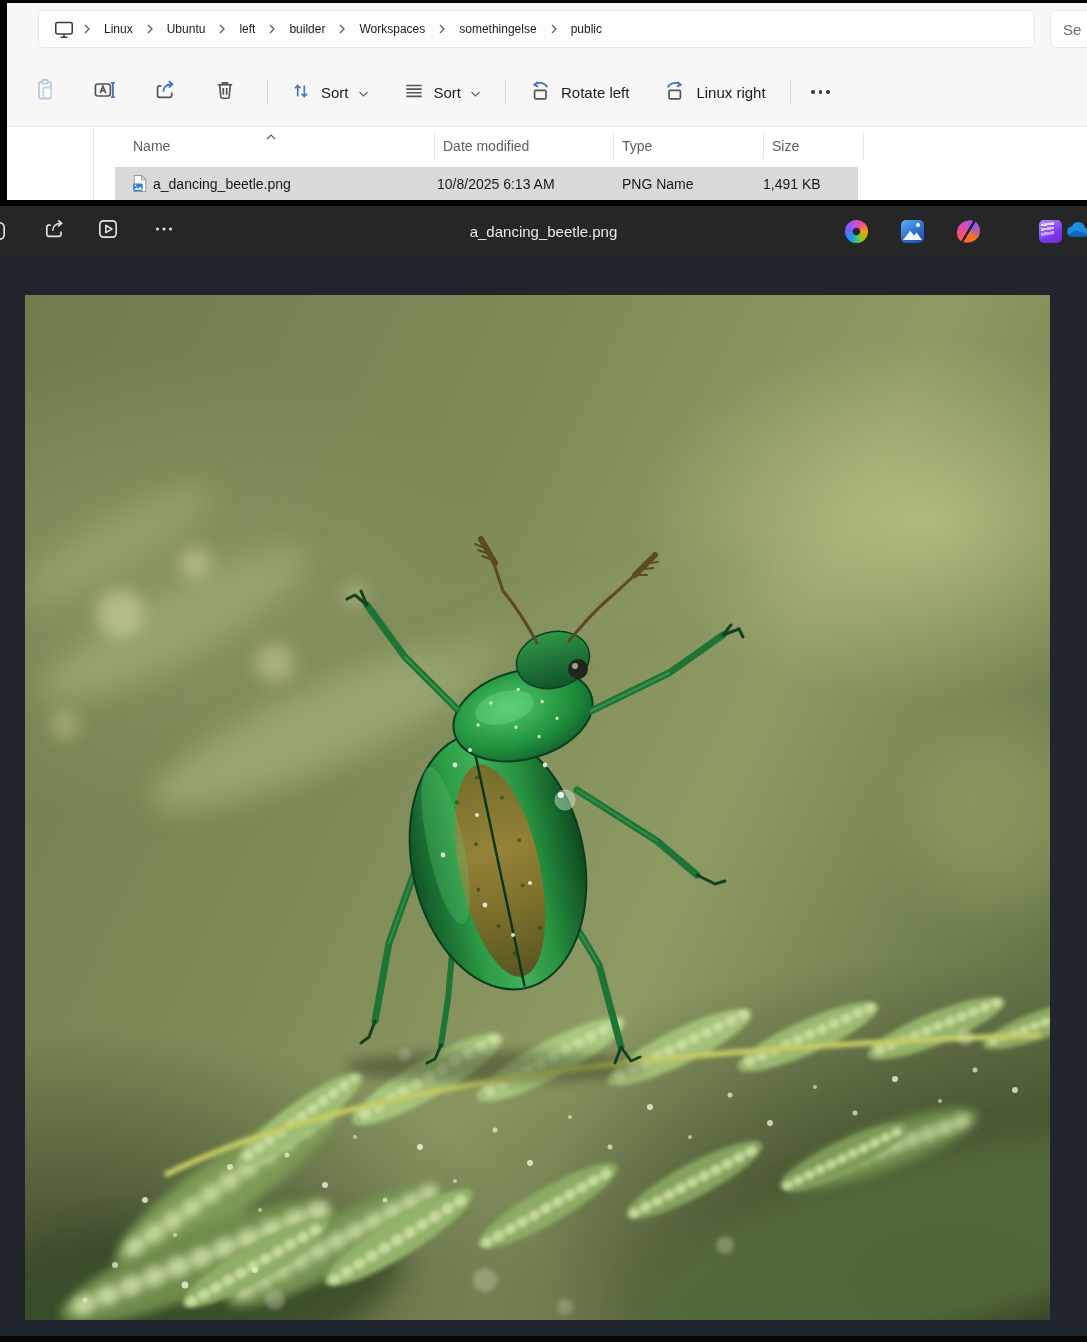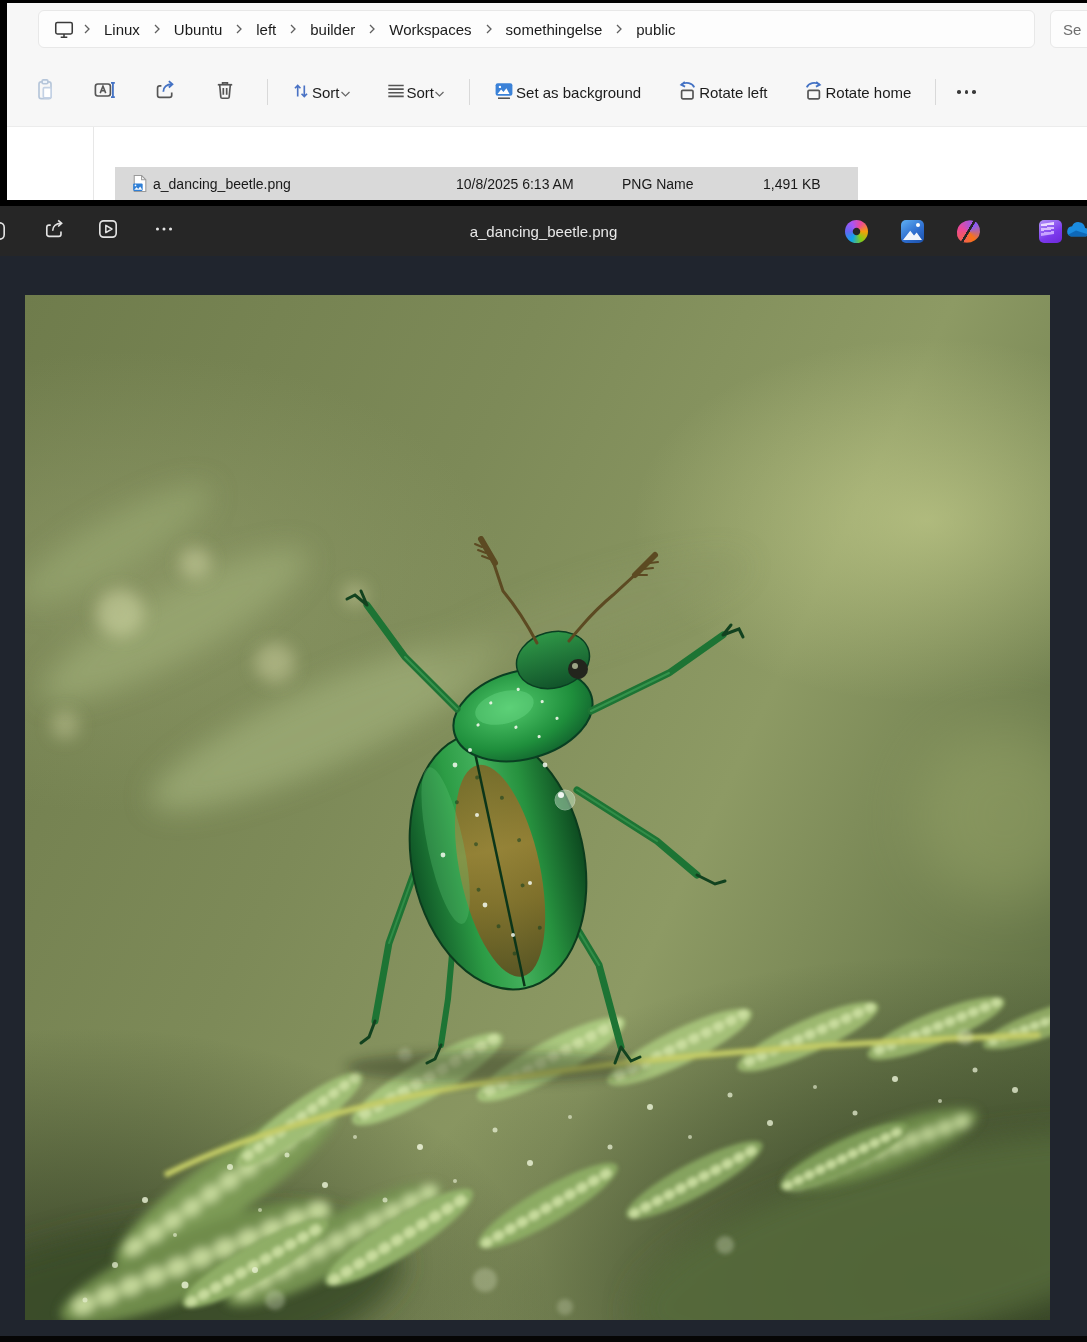--- a/index.html
+++ b/index.html
@@ -6,30 +6,30 @@
   body{width:1087px;height:1342px;overflow:hidden;position:relative;
        font-family:"Liberation Sans","DejaVu Sans",sans-serif;-webkit-font-smoothing:antialiased;}
   .stage{position:absolute;inset:0;}
   button{background:none;border:0;padding:0;margin:0;font:inherit;color:inherit;cursor:default;}
 
   
   .explorer{position:absolute;left:7px;top:3px;right:0;height:197px;background:#f7f7f7;}
   .crumbbar{position:absolute;left:0;top:0;right:0;height:55px;background:#f7f7f7;border-bottom:1px solid #e6e6e6;}
   .addressbar{position:absolute;left:31px;top:7px;width:997px;height:38px;background:#fdfdfd;
               border:1px solid #e8e8e8;border-radius:6px;display:flex;align-items:center;padding:0 10px;box-sizing:border-box;}
-  .crumb{font-size:15px;color:#1b1b1b;padding:0 11px;white-space:nowrap;}
+  .crumb{font-size:12px;color:#1b1b1b;padding:0 11px;white-space:nowrap;}
   .chev{display:inline-flex;align-items:center;margin:0 1px;}
   .mon{display:inline-flex;align-items:center;margin:0 6px 0 4px;}
   .searchbox{position:absolute;left:1043px;top:7px;width:130px;height:38px;background:#fdfdfd;
              border:1px solid #e8e8e8;border-radius:6px;display:flex;align-items:center;padding:0 12px;box-sizing:border-box;
              font-size:15px;color:#6e6e6e;}
   .toolbar{position:absolute;left:0;top:55px;right:0;height:69px;display:flex;align-items:center;
            padding-left:20px;background:#f7f7f7;border-bottom:1px solid #ececec;box-sizing:border-box;}
   .ibtn{width:36px;height:40px;display:flex;align-items:center;justify-content:center;margin-right:24px;flex:0 0 auto;}
-  .tbtn{display:flex;align-items:center;height:40px;padding:0 10px;margin-right:14px;
+  .tbtn{display:flex;align-items:center;gap:9px;height:40px;padding:0 10px;margin-right:14px;
         font-size:15px;color:#1b1b1b;flex:0 0 auto;white-space:nowrap;justify-content:flex-end;}
   .sep{width:1px;height:26px;background:#d9d9d9;margin:0 12px 0 0;flex:0 0 auto;}
   .dots3{display:inline-flex;gap:4px;}
   .dots3 i{width:3.5px;height:3.5px;border-radius:50%;background:#3a3a3a;}
   .listarea{position:absolute;left:0;top:124px;right:0;bottom:0;background:#fff;}
   .vline{position:absolute;left:86px;top:0;bottom:0;width:1px;background:#e7e7e7;}
   .hdr{position:absolute;left:86px;top:0;right:0;height:38px;font-size:14px;color:#5f5f5f;}
   .hcell{position:absolute;top:0;height:38px;display:flex;align-items:center;}
   .hdiv{position:absolute;top:6px;height:26px;width:1px;background:#e3e3e3;}
   .caret{position:absolute;left:172px;top:1px;}
@@ -188,70 +188,82 @@
               </g>
             </svg></span>
         <span>Sort</span>
         <span><svg width="11" height="8" viewBox="0 0 11 8">
               <path d="M1.5 2 L5.5 6 L9.5 2" fill="none" stroke="#666" stroke-width="1.2"></path>
             </svg></span>
       </button>
       <span class="sep"></span>
       <button class="tbtn">
         <span><svg width="24" height="24" viewBox="0 0 20 20">
-          <rect x="3" y="3.5" width="14" height="10.5" rx="1.8" fill="#3b82d8"></rect>
-          <path d="M4.6 12.4 l3 -3.6 2 2 2.4 -3 2.6 4.6 z" fill="#fff"></path>
-              <circle cx="6.6" cy="6.6" r="1" fill="#fff"></circle>
-          <path d="M5 16 h10" stroke="#555" stroke-width="1.3"></path>
-            </svg></span>
-        <span>Set as background</span>
-      </button>
-      <button class="tbtn">
-        <span><svg width="24" height="24" viewBox="0 0 20 20">
           <rect x="5.5" y="9.5" width="9.5" height="7" rx="1" fill="none" stroke="#555" stroke-width="1.4"></rect>
           <path d="M16 7 A6.5 5.5 0 0 0 5.6 4.6" fill="none" stroke="#4472c4" stroke-width="1.5"></path>
           <path d="M8.2 2.4 L5.2 4.9 L8.4 6.4" fill="none" stroke="#4472c4" stroke-width="1.5"></path>
             </svg></span>
         <span>Rotate left</span>
       </button>
       <button class="tbtn">
         <span><svg width="24" height="24" viewBox="0 0 20 20">
           <rect x="5" y="9.5" width="9.5" height="7" rx="1" fill="none" stroke="#555" stroke-width="1.4"></rect>
           <path d="M4 7 A6.5 5.5 0 0 1 14.4 4.6" fill="none" stroke="#4472c4" stroke-width="1.5"></path>
           <path d="M11.8 2.4 L14.8 4.9 L11.6 6.4" fill="none" stroke="#4472c4" stroke-width="1.5"></path>
             </svg></span>
-        <span>Rotate home</span>
+        <span>Linux right</span>
       </button>
       <span class="sep"></span>
       <button class="ibtn">
         <span class="dots3">
             <i></i>
             <i></i>
             <i></i>
           </span>
       </button>
     </div>
 
     <div class="listarea">
       <div class="vline"></div>
+      <div class="hdr">
+        <span class="caret"><svg width="12" height="8" viewBox="0 0 12 8">
+              <path d="M2 6 L6 2 L10 6" fill="none" stroke="#5a5a5a" stroke-width="1.2"></path>
+            </svg></span>
+        <div class="hcell" style="left:40px;">
+            <span>Name</span>
+          </div>
+        <div class="hcell" style="left:350px;">
+            <span>Date modified</span>
+          </div>
+        <div class="hcell" style="left:529px;">
+            <span>Type</span>
+          </div>
+        <div class="hcell" style="left:679px;">
+            <span>Size</span>
+          </div>
+        <span class="hdiv" style="left:341px;"></span>
+        <span class="hdiv" style="left:520px;"></span>
+        <span class="hdiv" style="left:670px;"></span>
+        <span class="hdiv" style="left:770px;"></span>
+      </div>
       <div class="frow">
         <div class="rowsel"></div>
         <span class="fileicon">
           <svg width="19" height="19" viewBox="0 0 18 18">
             <path d="M4 1.5 h7 l4 4 v11 h-11 z" fill="#fff" stroke="#9a9a9a" stroke-width="1"></path>
             <path d="M11 1.5 v4 h4" fill="none" stroke="#9a9a9a" stroke-width="1"></path>
             <rect x="3" y="9" width="9" height="7" rx="1" fill="#2f7fd6"></rect>
             <path d="M4 15 l2.2 -2.5 1.6 1.6 1.8 -2.2 2 3.1 z" fill="#fff"></path>
             <circle cx="5.2" cy="10.8" r="0.8" fill="#fff"></circle>
             </svg>
         </span>
         <div class="rcell" style="left:60px;">
             <span>a_dancing_beetle.png</span>
           </div>
-        <div class="rcell" style="left:363px;">
+        <div class="rcell" style="left:344px;">
             <span>10/8/2025 6:13 AM</span>
           </div>
         <div class="rcell" style="left:529px;">
             <span>PNG Name</span>
           </div>
         <div class="rcell" style="left:670px;width:90px;justify-content:flex-start;">
             <span>1,491 KB</span>
           </div>
       </div>
     </div>

